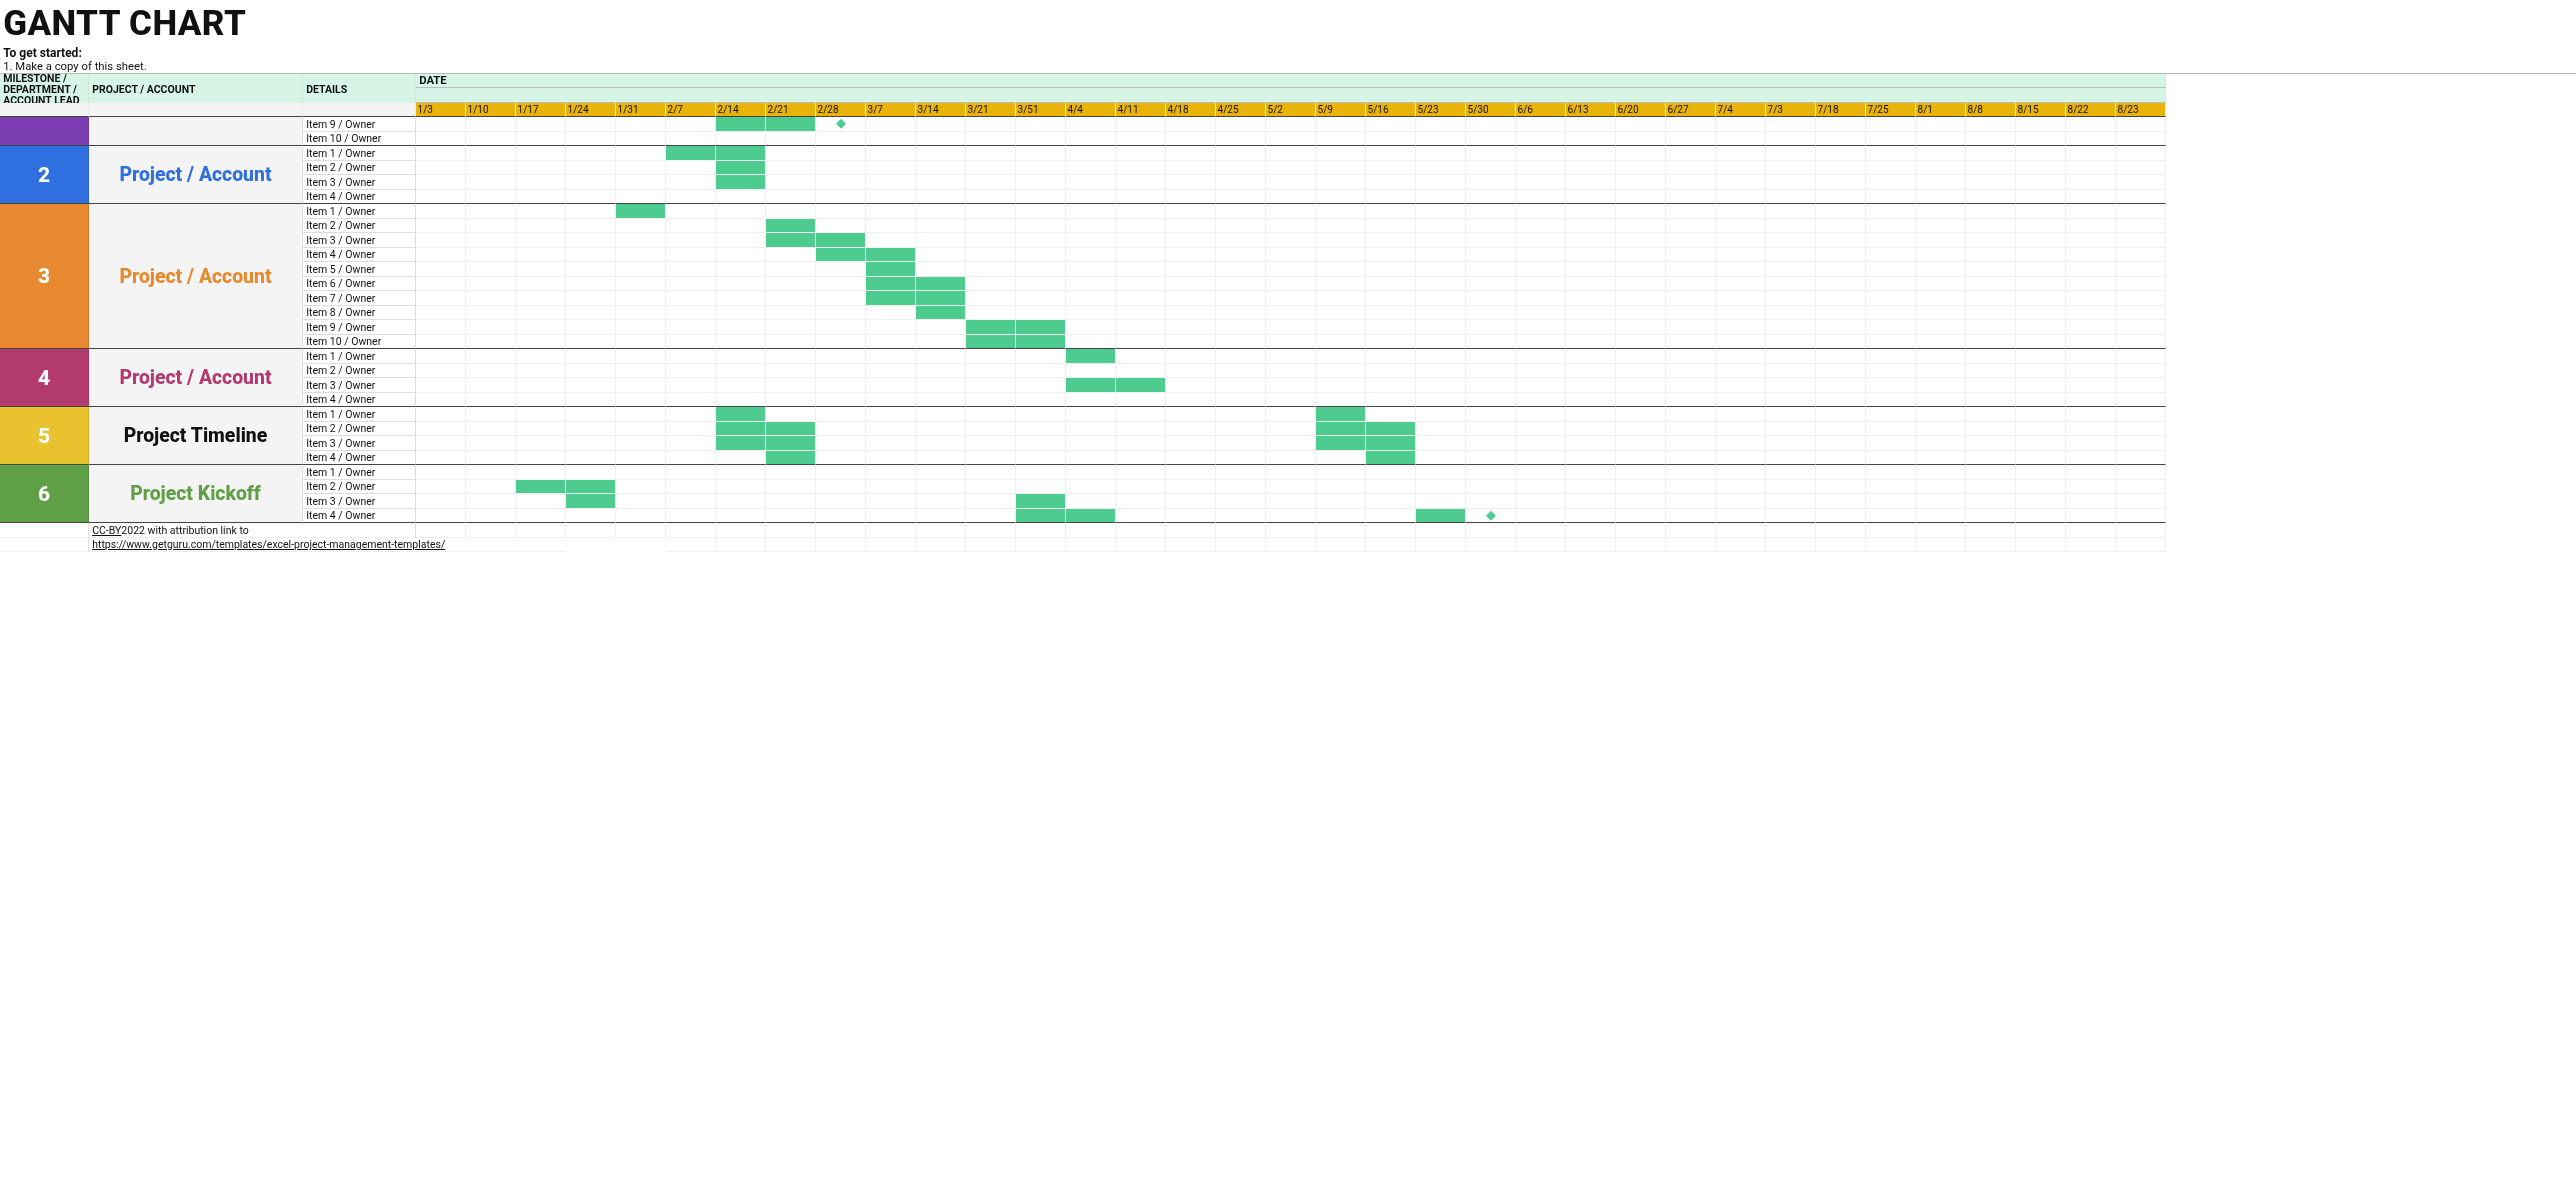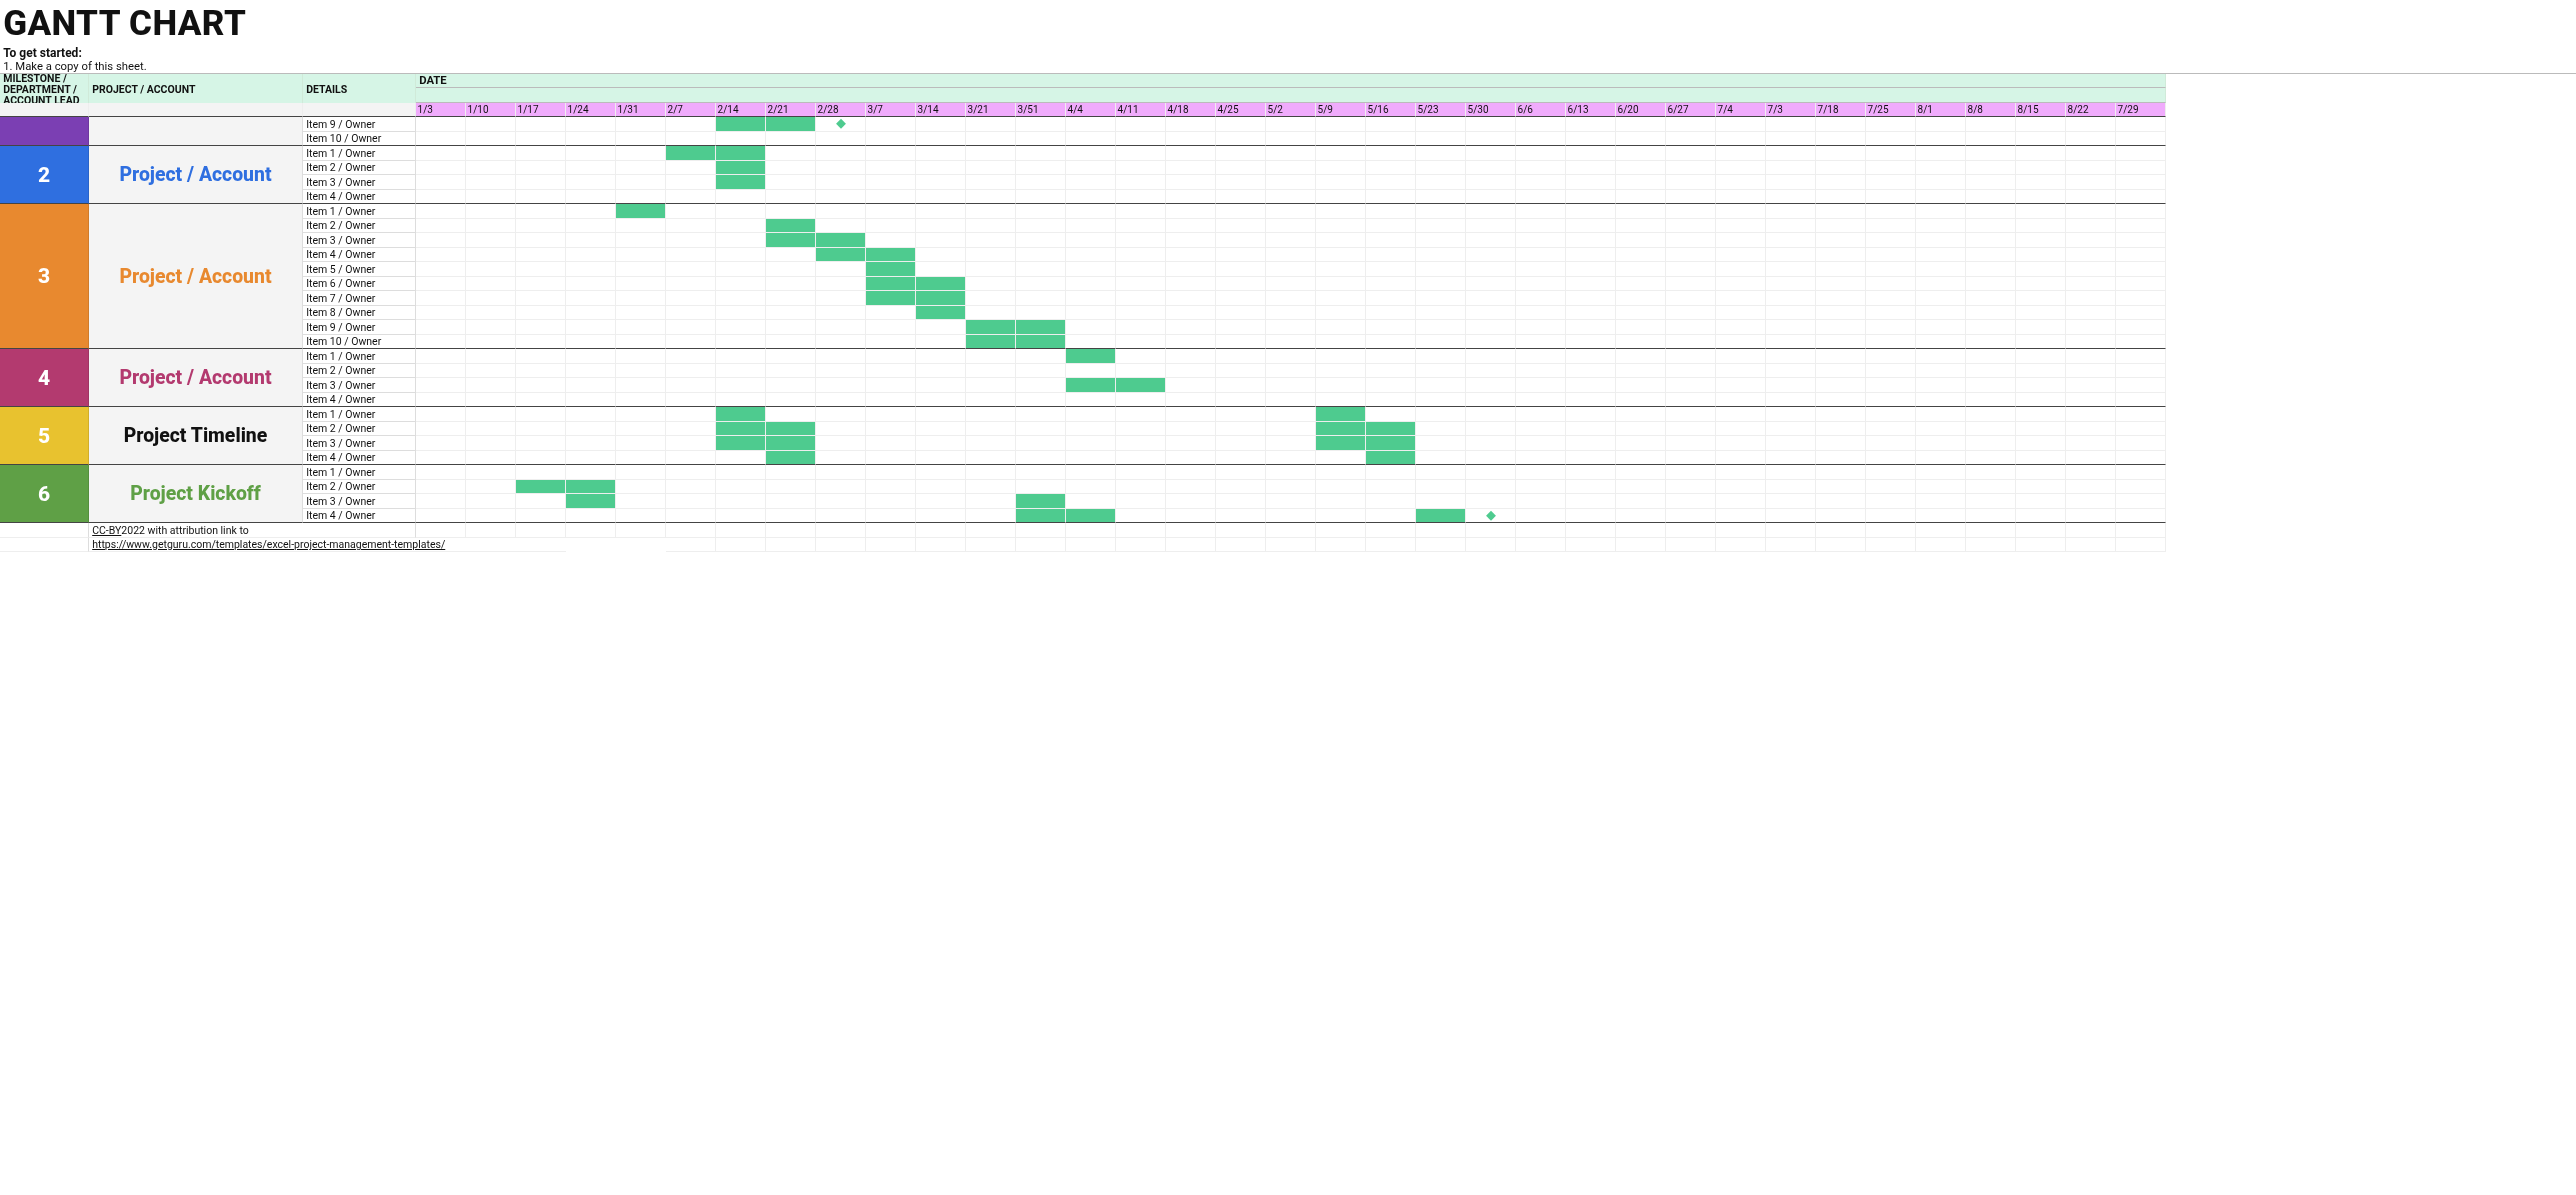--- a/index.html
+++ b/index.html
@@ -49,21 +49,21 @@
     background: #d6f5e6;
   }
   .date-cell {
     display: flex;
     align-items: center;
     justify-content: flex-start;
     padding-left: 1.6px;
     font-size: 10px;
     border-right: 0.8px solid #eee;
     border-bottom: 1.6px solid #444;
-    background: #f0abfc;
+    background: #eab308;
   }
   .idcell {
     display: flex;
     align-items: center;
     justify-content: center;
     color: #fff;
     font-weight: 800;
     font-size: 21px;
     border-right: 0.8px solid rgba(0,0,0,0.1);
   }
@@ -151,21 +151,21 @@
       <div class="date-cell" style="grid-area: 3 / 28;">6/20</div>
       <div class="date-cell" style="grid-area: 3 / 29;">6/27</div>
       <div class="date-cell" style="grid-area: 3 / 30;">7/4</div>
       <div class="date-cell" style="grid-area: 3 / 31;">7/3</div>
       <div class="date-cell" style="grid-area: 3 / 32;">7/18</div>
       <div class="date-cell" style="grid-area: 3 / 33;">7/25</div>
       <div class="date-cell" style="grid-area: 3 / 34;">8/1</div>
       <div class="date-cell" style="grid-area: 3 / 35;">8/8</div>
       <div class="date-cell" style="grid-area: 3 / 36;">8/15</div>
       <div class="date-cell" style="grid-area: 3 / 37;">8/22</div>
-      <div class="date-cell" style="grid-area: 3 / 38;">7/29</div>
+      <div class="date-cell" style="grid-area: 3 / 38;">8/23</div>
       <div class="idcell" style="grid-area: 4 / 1 / span 2; background: rgb(123, 63, 179); border-bottom: 1.6px solid rgb(68, 68, 68);"></div>
       <div class="acctcell" style="grid-area: 4 / 2 / span 2; color: rgb(123, 63, 179); border-bottom: 1.6px solid rgb(68, 68, 68);"></div>
       <div class="detcell" style="grid-area: 4 / 3;">Item 9 / Owner</div>
       <div class="tcell" style="grid-area: 4 / 4;"></div>
       <div class="tcell" style="grid-area: 4 / 5;"></div>
       <div class="tcell" style="grid-area: 4 / 6;"></div>
       <div class="tcell" style="grid-area: 4 / 7;"></div>
       <div class="tcell" style="grid-area: 4 / 8;"></div>
       <div class="tcell" style="grid-area: 4 / 9;"></div>
       <div class="tcell bar" style="grid-area: 4 / 10;"></div>

